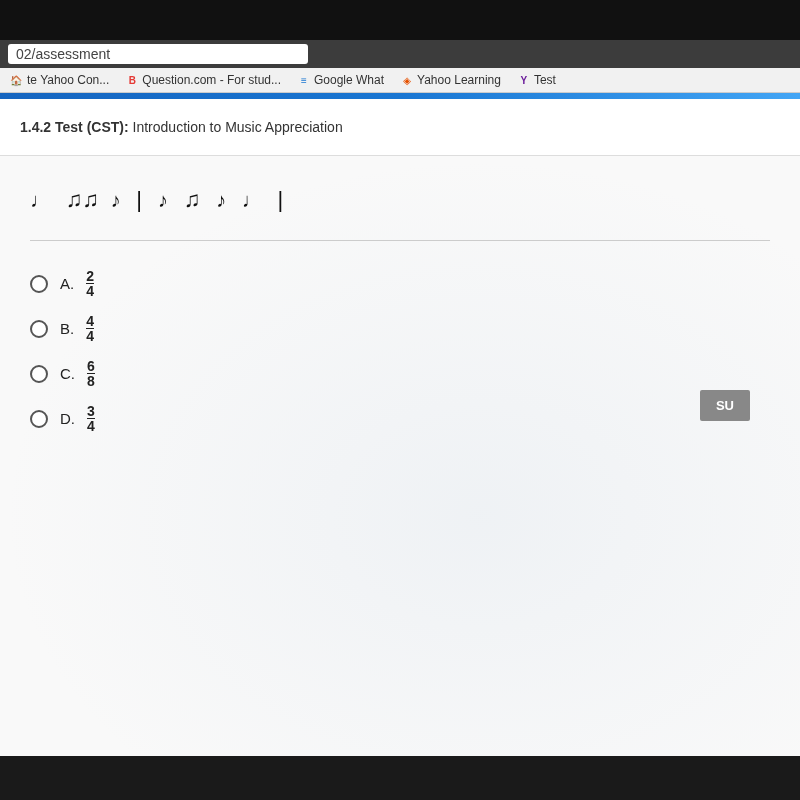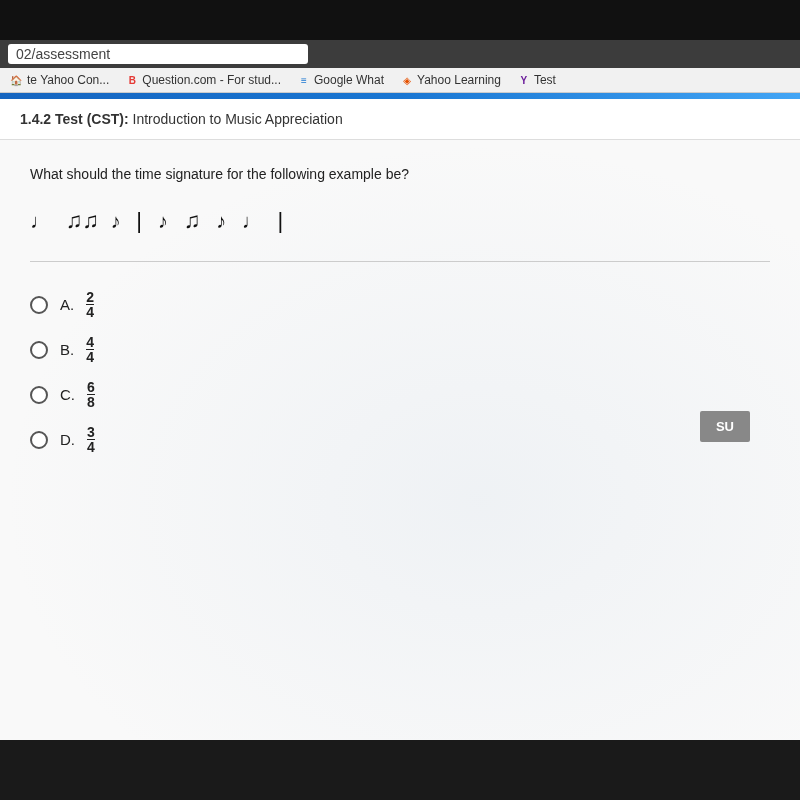--- a/index.html
+++ b/index.html
@@ -67,21 +67,21 @@
 
     
     .accent-bar {
       height: 6px;
       background: linear-gradient(to right, #1565c0, #1976d2, #42a5f5);
     }
 
     
     .test-header {
       background: #fff;
-      padding: 12px 20px;
+      padding: 20px 20px;
       border-bottom: 1px solid #ddd;
       font-size: 14px;
       color: #333;
     }
 
     .test-header .test-number {
       font-weight: bold;
     }
 
     
@@ -252,21 +252,20 @@
     <ellipse cx="500" cy="400" rx="350" ry="280" fill="rgba(176,196,222,0.12)"></ellipse>
     <ellipse cx="450" cy="350" rx="280" ry="220" fill="none" stroke="rgba(176,196,222,0.15)" stroke-width="1"></ellipse>
     <ellipse cx="480" cy="380" rx="320" ry="250" fill="none" stroke="rgba(176,196,222,0.1)" stroke-width="1.5"></ellipse>
     <ellipse cx="460" cy="360" rx="260" ry="200" fill="none" stroke="rgba(176,196,222,0.12)" stroke-width="1"></ellipse>
     <ellipse cx="520" cy="420" rx="380" ry="300" fill="none" stroke="rgba(176,196,222,0.1)" stroke-width="2"></ellipse>
   </svg>
 
   <div class="content-wrapper">
 
 
-    <div class="question-text">What should the time signature for the following example be?</div>
 
     <div class="music-notation">
       <span style="font-size:20px;">♩</span>
       <span style="font-size:22px; letter-spacing:0;">♫♫</span>
       <span style="font-size:20px;">♪</span>
       <span> </span>
       <span style="font-size:22px;">|</span>
       <span style="font-size:20px;">♪</span>
       <span> </span>
       <span style="font-size:22px;">♫</span>

